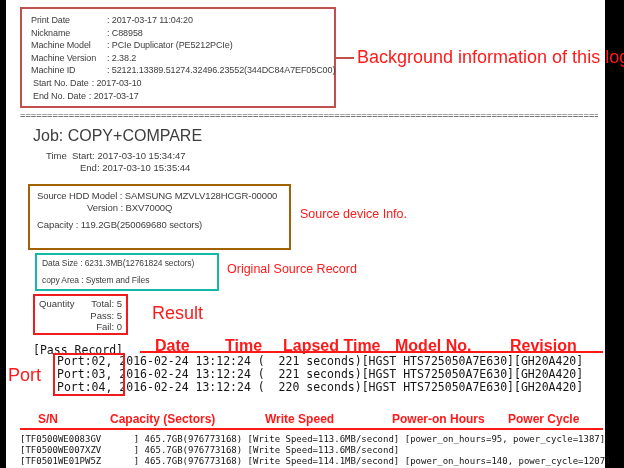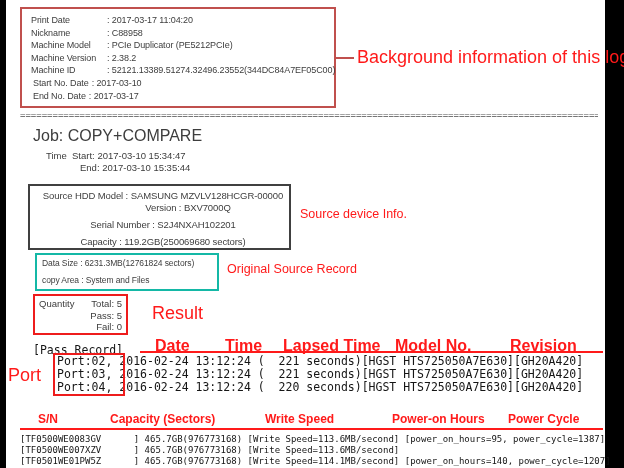--- a/index.html
+++ b/index.html
@@ -24,22 +24,22 @@
 
   #separator{left:20px;top:110px;width:578px;height:12px;overflow:hidden;
              font-family:"DejaVu Sans Mono","Liberation Mono",monospace;font-size:9px;
              color:#4c4c4c;white-space:nowrap;}
 
   #job-title{left:33px;top:127px;font-size:16px;}
   #time-start{left:46px;top:150px;font-size:9.5px;white-space:pre;}
   #time-end{left:80px;top:162px;font-size:9.5px;white-space:pre;}
 
   
-  #source-box{left:28px;top:184px;width:263px;height:66px;border:2px solid #404040;
-              box-sizing:border-box;padding:4px 0 0 7px;text-align:center;}
+  #source-box{left:28px;top:184px;width:263px;height:66px;border:2px solid #a16207;
+              box-sizing:border-box;padding:4px 0 0 7px;}
   .src-line{font-size:9.5px;line-height:12px;white-space:nowrap;letter-spacing:-0.1px;}
   .src-indent{margin-left:50px;}
   .src-gap{margin-top:5px;}
 
   
   #data-box{left:35px;top:253px;width:184px;height:38px;border:2px solid #14b8a6;
             box-sizing:border-box;padding:3px 0 0 5px;}
   .data-line{font-size:8.5px;line-height:11px;white-space:nowrap;letter-spacing:-0.1px;}
   .data-gap{margin-top:6px;}
 
@@ -107,21 +107,20 @@
 
   <div id="separator" class="abs">============================================================================================================</div>
 
   <div id="job-title" class="abs">Job: COPY+COMPARE</div>
   <div id="time-start" class="abs">Time  Start: 2017-03-10 15:34:47</div>
   <div id="time-end" class="abs">End: 2017-03-10 15:35:44</div>
 
   <div id="source-box" class="abs">
     <div class="src-line">Source HDD Model : SAMSUNG MZVLV128HCGR-00000</div>
     <div class="src-line src-indent">Version : BXV7000Q</div>
-    <div class="src-line src-gap">Serial Number : S2J4NXAH102201</div>
     <div class="src-line src-gap">Capacity : 119.2GB(250069680 sectors)</div>
   </div>
   <div class="ann sm" style="left:300px;top:207px;">Source device Info.</div>
 
   <div id="data-box" class="abs">
     <div class="data-line">Data Size : 6231.3MB(12761824 sectors)</div>
     <div class="data-line data-gap">copy Area : System and Files</div>
   </div>
   <div class="ann sm" style="left:227px;top:262px;">Original Source Record</div>
 

